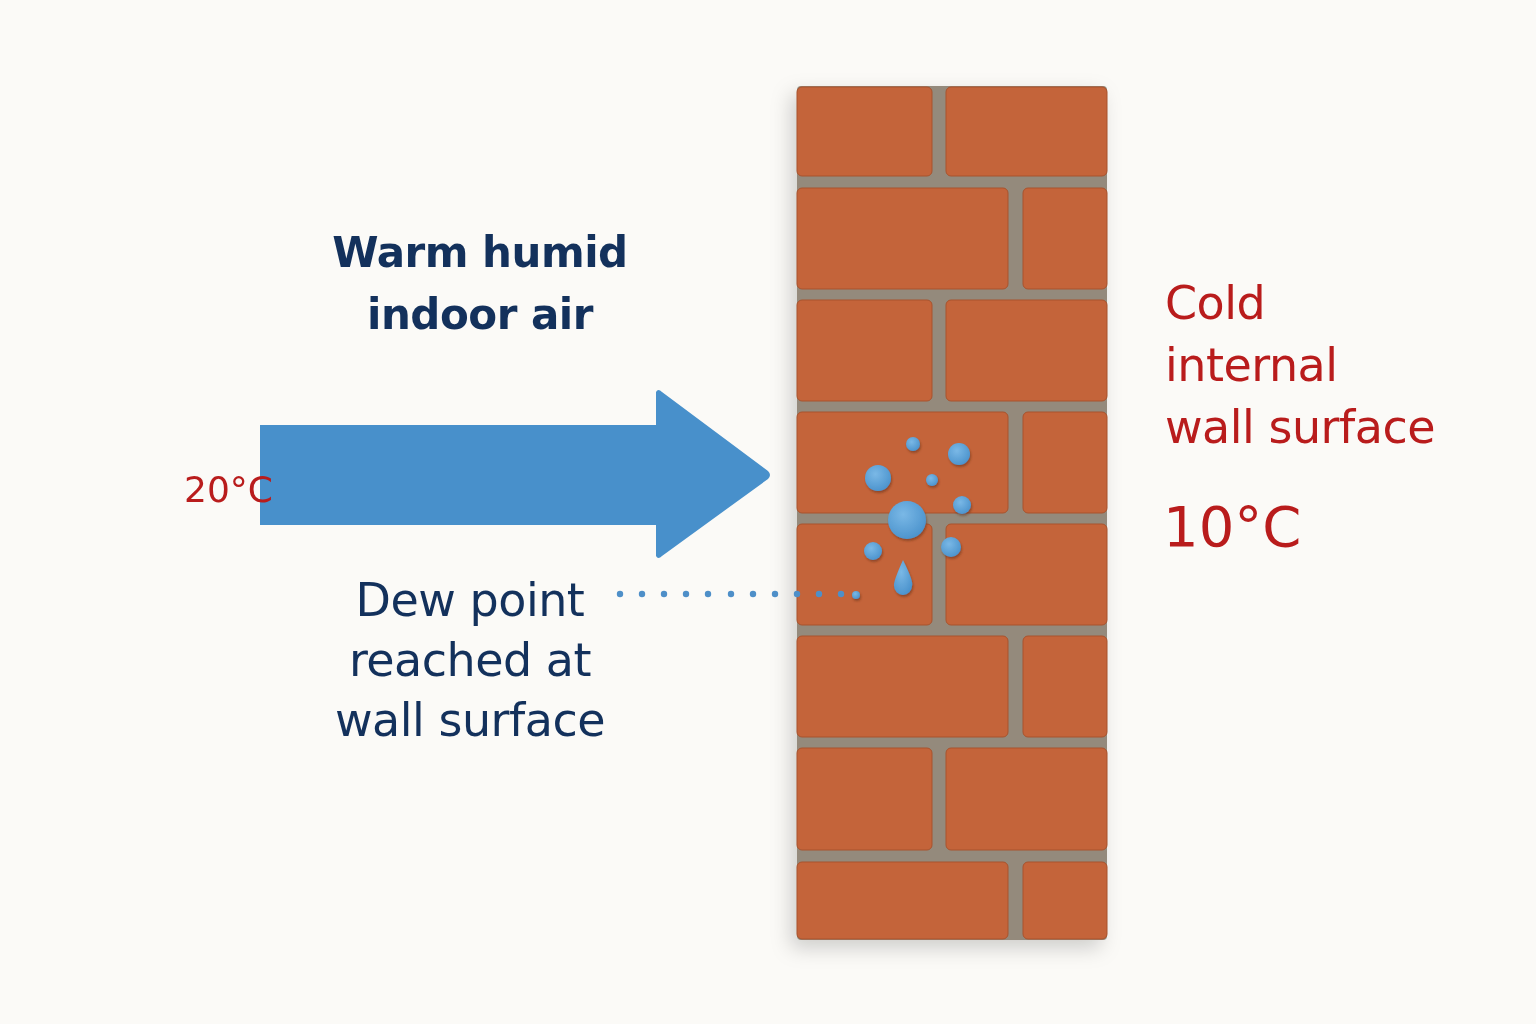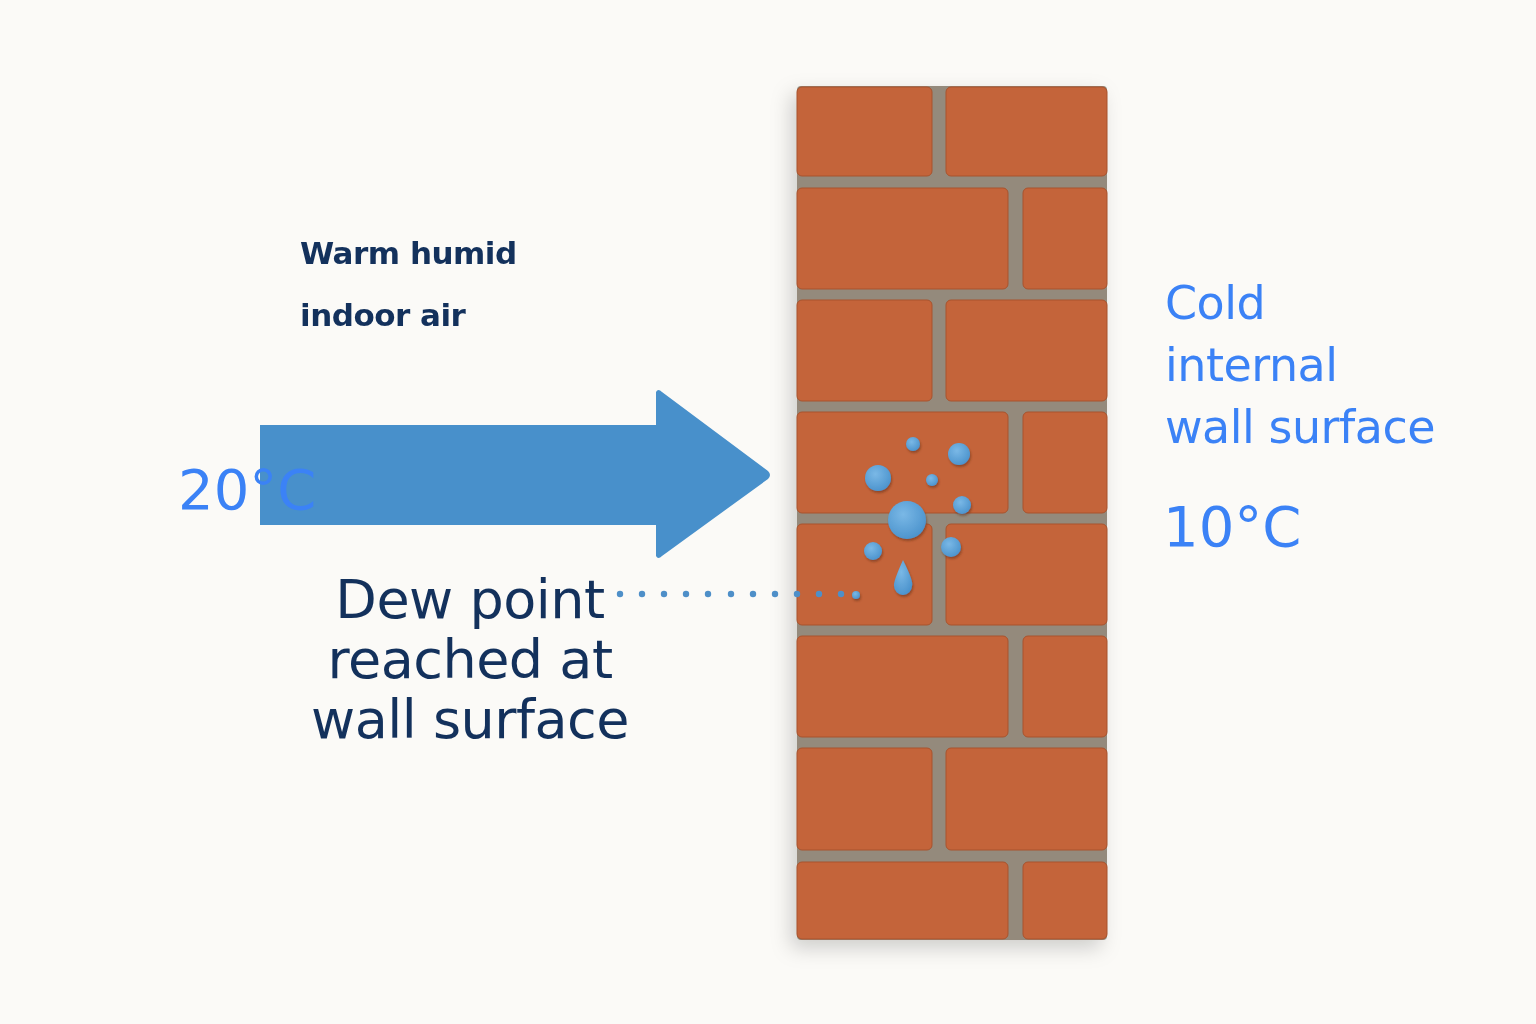--- a/index.html
+++ b/index.html
@@ -1,22 +1,22 @@
 <!DOCTYPE html>
 <html><head>
 <meta charset="utf-8">
 <style>
   html,body{margin:0;padding:0;}
   body{width:1536px;height:1024px;background:#fbfaf7;position:relative;overflow:hidden;font-family:"DejaVu Sans","Liberation Sans",sans-serif;}
   .label{position:absolute;white-space:pre;margin:0;}
   .navy{color:#13315c;}
-  .dark{color:#3b82f6;}
-  #title{left:300px;top:222px;width:360px;font-size:31px;line-height:62px;font-weight:bold;letter-spacing:-0.5px;}
-  #t20{left:178px;top:460px;font-size:56px;line-height:60px;}
-  #dew{left:300px;top:570px;width:340px;text-align:center;font-size:54px;line-height:60px;letter-spacing:-0.5px;}
+  .dark{color:#b91c1c;}
+  #title{left:300px;top:222px;width:360px;text-align:center;font-size:42px;line-height:62px;font-weight:bold;letter-spacing:-0.5px;}
+  #t20{left:184px;top:460px;font-size:36px;line-height:60px;}
+  #dew{left:300px;top:570px;width:340px;text-align:center;font-size:46px;line-height:60px;letter-spacing:-0.5px;}
   #cold{left:1165px;top:272px;font-size:46px;line-height:62px;letter-spacing:-0.5px;}
   #t10{left:1163px;top:497px;font-size:56px;line-height:60px;}
   svg{position:absolute;left:0;top:0;}
 </style>
 </head>
 <body>
 
 <svg width="1536" height="1024" viewBox="0 0 1536 1024">
   <defs>
     <linearGradient id="arrowGrad" x1="0" y1="0" x2="1" y2="0" gradientUnits="userSpaceOnUse">

